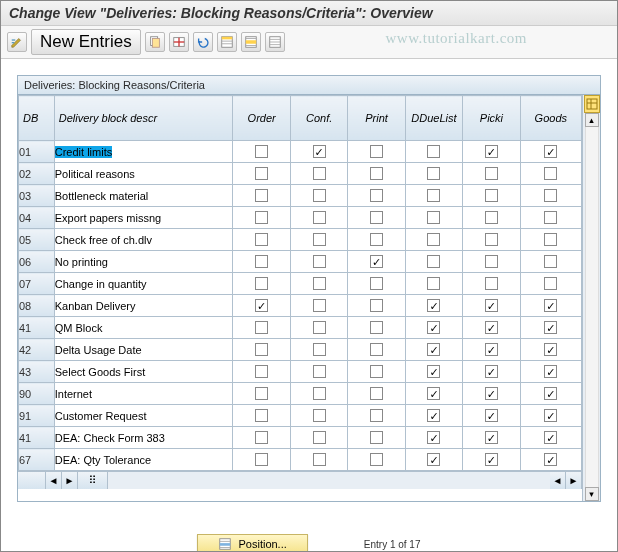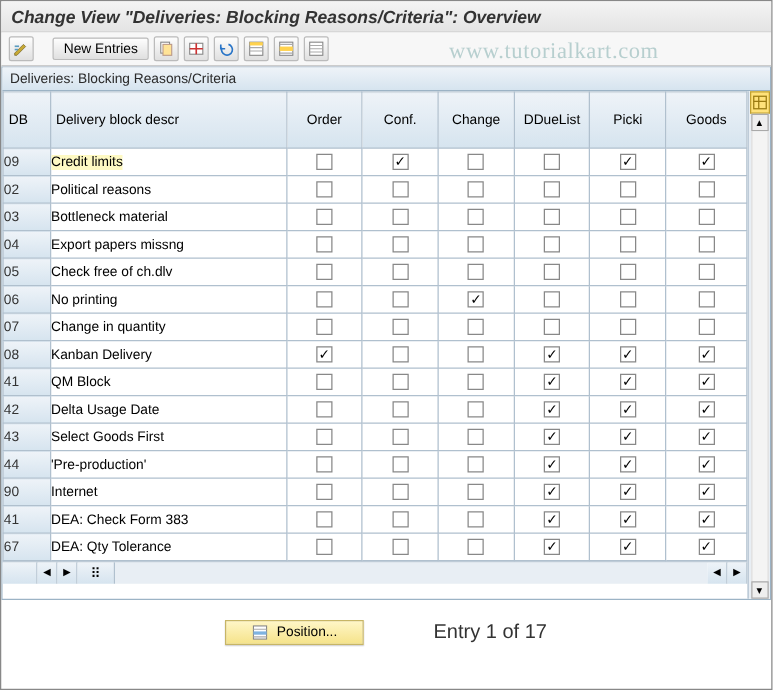--- a/index.html
+++ b/index.html
@@ -29,46 +29,45 @@
     padding: 3px 6px;
     gap: 4px;
     border-bottom: 1px solid #ccc;
     background: #f7f7f7;
     position: relative;
   }
   .watermark {
     position: absolute;
     right: 90px;
     top: 4px;
-    font-size: 18px;
+    font-size: 15px;
     color: rgba(119,168,168,.5);
     font-family: Georgia, serif;
     pointer-events: none;
     letter-spacing: .5px;
   }
   .tbtn {
     width: 20px; height: 20px;
     border: 1px solid #bbb;
     border-radius: 2px;
     background: linear-gradient(#fdfdfd,#e0e0e0);
     display: flex; align-items: center; justify-content: center;
     cursor: pointer;
   }
   .tbtn svg { width: 14px; height: 14px; }
   .new-entries {
     padding: 2px 8px;
     border: 1px solid #bbb;
     border-radius: 2px;
     background: linear-gradient(#fdfdfd,#e0e0e0);
     cursor: pointer;
-    font-size: 11px;
-    margin-left: 11px;
+    font-size: 17px;
   }
   .panel {
-    margin: 0;
+    margin: 16px;
     border: 1px solid #9cb3c5;
   }
   .panel-title {
     background: linear-gradient(#eef3f8,#d6e4ef);
     padding: 3px 6px;
     font-size: 11px;
     color: #2a2a2a;
     border-bottom: 1px solid #9cb3c5;
   }
   .grid-wrap {
@@ -109,34 +108,35 @@
     text-align: left;
     background: #fff;
     overflow: hidden;
     white-space: nowrap;
   }
   table.grid th {
     background: linear-gradient(#eef3f8,#d6e4ef);
     font-weight: normal;
     padding: 16px 4px;
     cursor: pointer;
+    font-style: italic;
   }
   .col-db { width: 28px; }
   .col-descr { width: 140px; }
   .col-chk { width: 45px; text-align: center !important; }
   .col-chk-last { width: 48px; text-align: center !important; }
   td.rowhead {
     background: linear-gradient(#eef3f8,#d6e4ef) !important;
     text-align: center;
     color: #333;
     cursor: pointer;
   }
   td.descr { padding: 0 4px; }
   td.descr.sel { background: #fff; }
-  td.descr.sel span { background: #fef9c3; }
+  td.descr.sel span { background: #0ea5e9; }
   .chk {
     width: 13px; height: 13px;
     border: 1px solid #888;
     margin: 0 auto;
     display: flex; align-items: center; justify-content: center;
     background: #fff;
     cursor: pointer;
   }
   .chk.checked::after {
     content: "✓";
@@ -157,21 +157,21 @@
   .pos-btn {
     display:flex; align-items:center;
     border: 1px solid #c7b565;
     background: linear-gradient(#fff6c7,#f5e38a);
     padding: 2px 20px;
     cursor: pointer;
     gap: 6px;
     font-size: 11px;
     box-shadow: 0 1px 1px rgba(0,0,0,.2);
   }
-  .entry-txt { font-size: 16px; color:#333; }
+  .entry-txt { font-size: 10px; color:#333; }
 </style>
 </head>
 <body>
 
 <div class="titlebar">Change View "Deliveries: Blocking Reasons/Criteria": Overview</div>
 
 <div class="toolbar">
   <div class="tbtn">
     <svg viewBox="0 0 16 16">
         <path d="M2 12 L10 4 L12 6 L4 14 L2 14 Z" fill="#c7a934" stroke="#6b5a1a" stroke-width="0.6"></path>
@@ -240,29 +240,29 @@
           <col class="col-chk">
             <col class="col-chk">
             <col class="col-chk-last">
         </colgroup>
         <thead>
           <tr>
             <th>DB</th>
             <th>Delivery block descr</th>
             <th class="col-chk">Order</th>
             <th class="col-chk">Conf.</th>
-            <th class="col-chk">Change</th>
+            <th class="col-chk">Print</th>
             <th class="col-chk">DDueList</th>
             <th class="col-chk">Picki</th>
             <th class="col-chk">Goods</th>
           </tr>
         </thead>
         <tbody id="grid-body">
             <tr>
-              <td class="rowhead">09</td>
+              <td class="rowhead">01</td>
               <td class="descr sel"><span>Credit limits</span></td>
               <td class="col-chk">
                 <div class="chk"></div>
               </td>
               <td class="col-chk">
                 <div class="chk checked"></div>
               </td>
               <td class="col-chk">
                 <div class="chk"></div>
               </td>
@@ -490,44 +490,44 @@
                 <div class="chk checked"></div>
               </td>
               <td class="col-chk">
                 <div class="chk checked"></div>
               </td>
               <td class="col-chk">
                 <div class="chk checked"></div>
               </td>
             </tr>
             <tr>
-              <td class="rowhead">44</td>
-              <td class="descr"><span>'Pre-production'</span></td>
-              <td class="col-chk">
-                <div class="chk"></div>
-              </td>
-              <td class="col-chk">
-                <div class="chk"></div>
-              </td>
-              <td class="col-chk">
-                <div class="chk"></div>
-              </td>
-              <td class="col-chk">
-                <div class="chk checked"></div>
-              </td>
-              <td class="col-chk">
-                <div class="chk checked"></div>
-              </td>
-              <td class="col-chk">
-                <div class="chk checked"></div>
-              </td>
-            </tr>
-            <tr>
               <td class="rowhead">90</td>
               <td class="descr"><span>Internet</span></td>
+              <td class="col-chk">
+                <div class="chk"></div>
+              </td>
+              <td class="col-chk">
+                <div class="chk"></div>
+              </td>
+              <td class="col-chk">
+                <div class="chk"></div>
+              </td>
+              <td class="col-chk">
+                <div class="chk checked"></div>
+              </td>
+              <td class="col-chk">
+                <div class="chk checked"></div>
+              </td>
+              <td class="col-chk">
+                <div class="chk checked"></div>
+              </td>
+            </tr>
+            <tr>
+              <td class="rowhead">91</td>
+              <td class="descr"><span>Customer Request</span></td>
               <td class="col-chk">
                 <div class="chk"></div>
               </td>
               <td class="col-chk">
                 <div class="chk"></div>
               </td>
               <td class="col-chk">
                 <div class="chk"></div>
               </td>
               <td class="col-chk">

